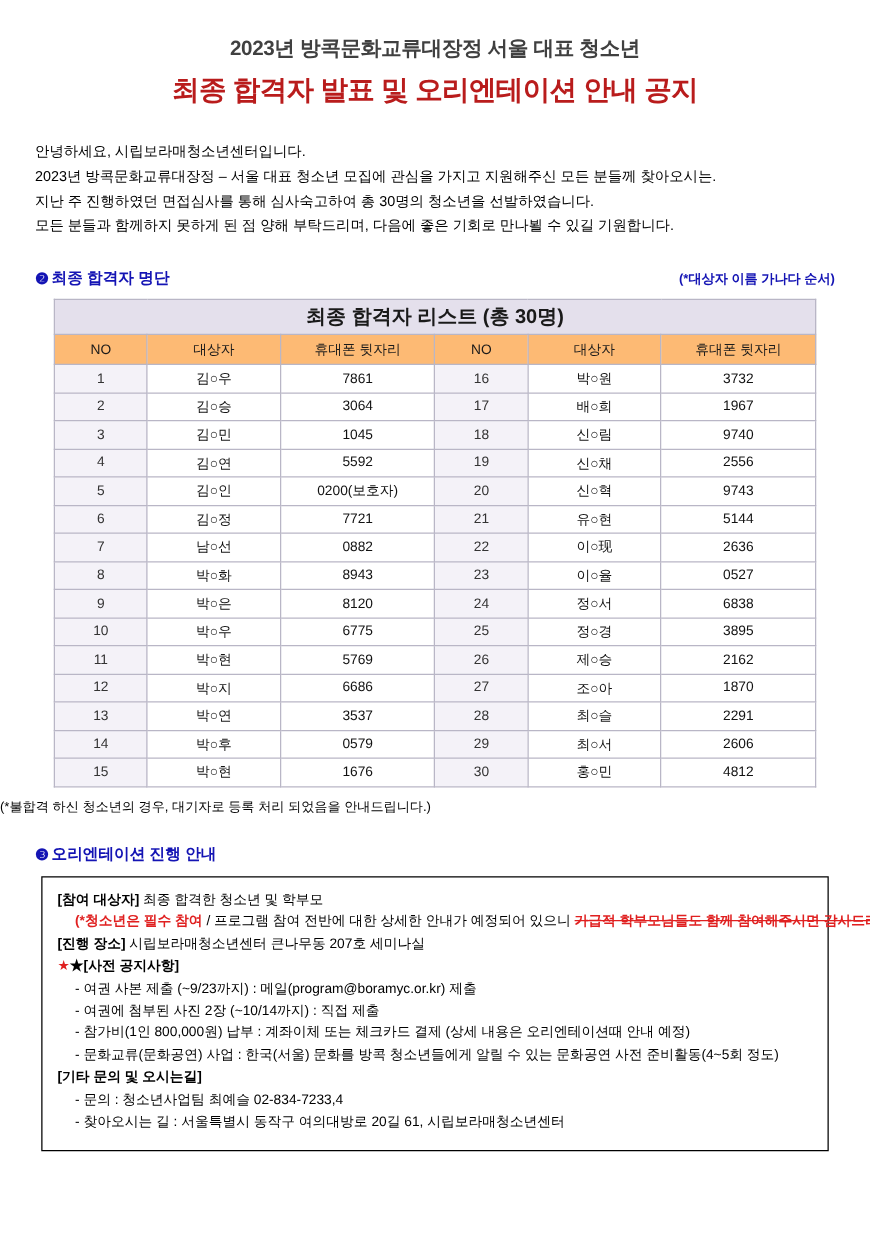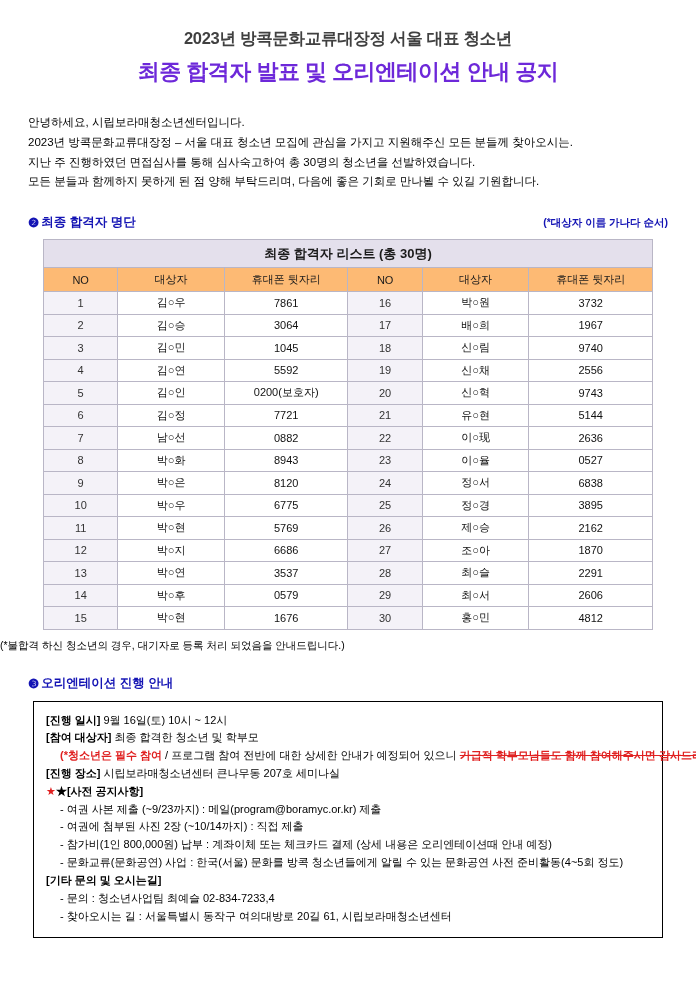--- a/index.html
+++ b/index.html
@@ -29,21 +29,21 @@
     font-size: 16.5px;
     font-weight: bold;
     letter-spacing: -0.3px;
     color: #404040;
   }
   .title-line2 {
     font-size: 22px;
     font-weight: bold;
     letter-spacing: -0.5px;
     margin-top: 7px;
-    color: #6d28d9;
+    color: #b91c1c;
   }
   .intro {
     margin: 26px 0 0 28px;
     font-size: 11.5px;
     line-height: 1.72;
     color: #000;
   }
   .intro div {
     white-space: nowrap;
   }
@@ -84,21 +84,21 @@
   table.roster th, table.roster td {
     border: 1px solid #b9b6c6;
     text-align: center;
     font-size: 11px;
     height: 21.5px;
     padding: 0;
     color: #222;
   }
   table.roster .caption-cell {
     background: #e4e0ec;
-    font-size: 13px;
+    font-size: 16px;
     font-weight: bold;
     height: 27px;
     color: #1a1a1a;
     border: 1px solid #b9b6c6;
   }
   table.roster .hdr td {
     background: #fdba74;
     font-weight: normal;
     font-size: 11px;
     height: 23px;
@@ -320,23 +320,20 @@
 
   <div class="footnote">(*불합격 하신 청소년의 경우, 대기자로 등록 처리 되었음을 안내드립니다.)</div>
 
   <div class="section-head">
     <span class="bullet">❸</span>
     <span>오리엔테이션 진행 안내</span>
   </div>
 
   <div class="info-box">
     <div class="line">
-      <span class="b">[진행 일시]</span><span> 9월 16일(토) 10시 ~ 12시</span>
-    </div>
-    <div class="line">
       <span class="b">[참여 대상자]</span><span> 최종 합격한 청소년 및 학부모</span>
     </div>
     <div class="line indent">
       <span class="red">(*청소년은 필수 참여</span><span> / 프로그램 참여 전반에 대한 상세한 안내가 예정되어 있으니 </span><span class="strike-red">가급적 학부모님들도 함께 참여해주시면 감사드리겠습니다.)</span>
     </div>
     <div class="line">
       <span class="b">[진행 장소]</span><span> 시립보라매청소년센터 큰나무동 207호 세미나실</span>
     </div>
     <div class="line">
       <span class="redstar">★</span><span class="b">★[사전 공지사항]</span>

